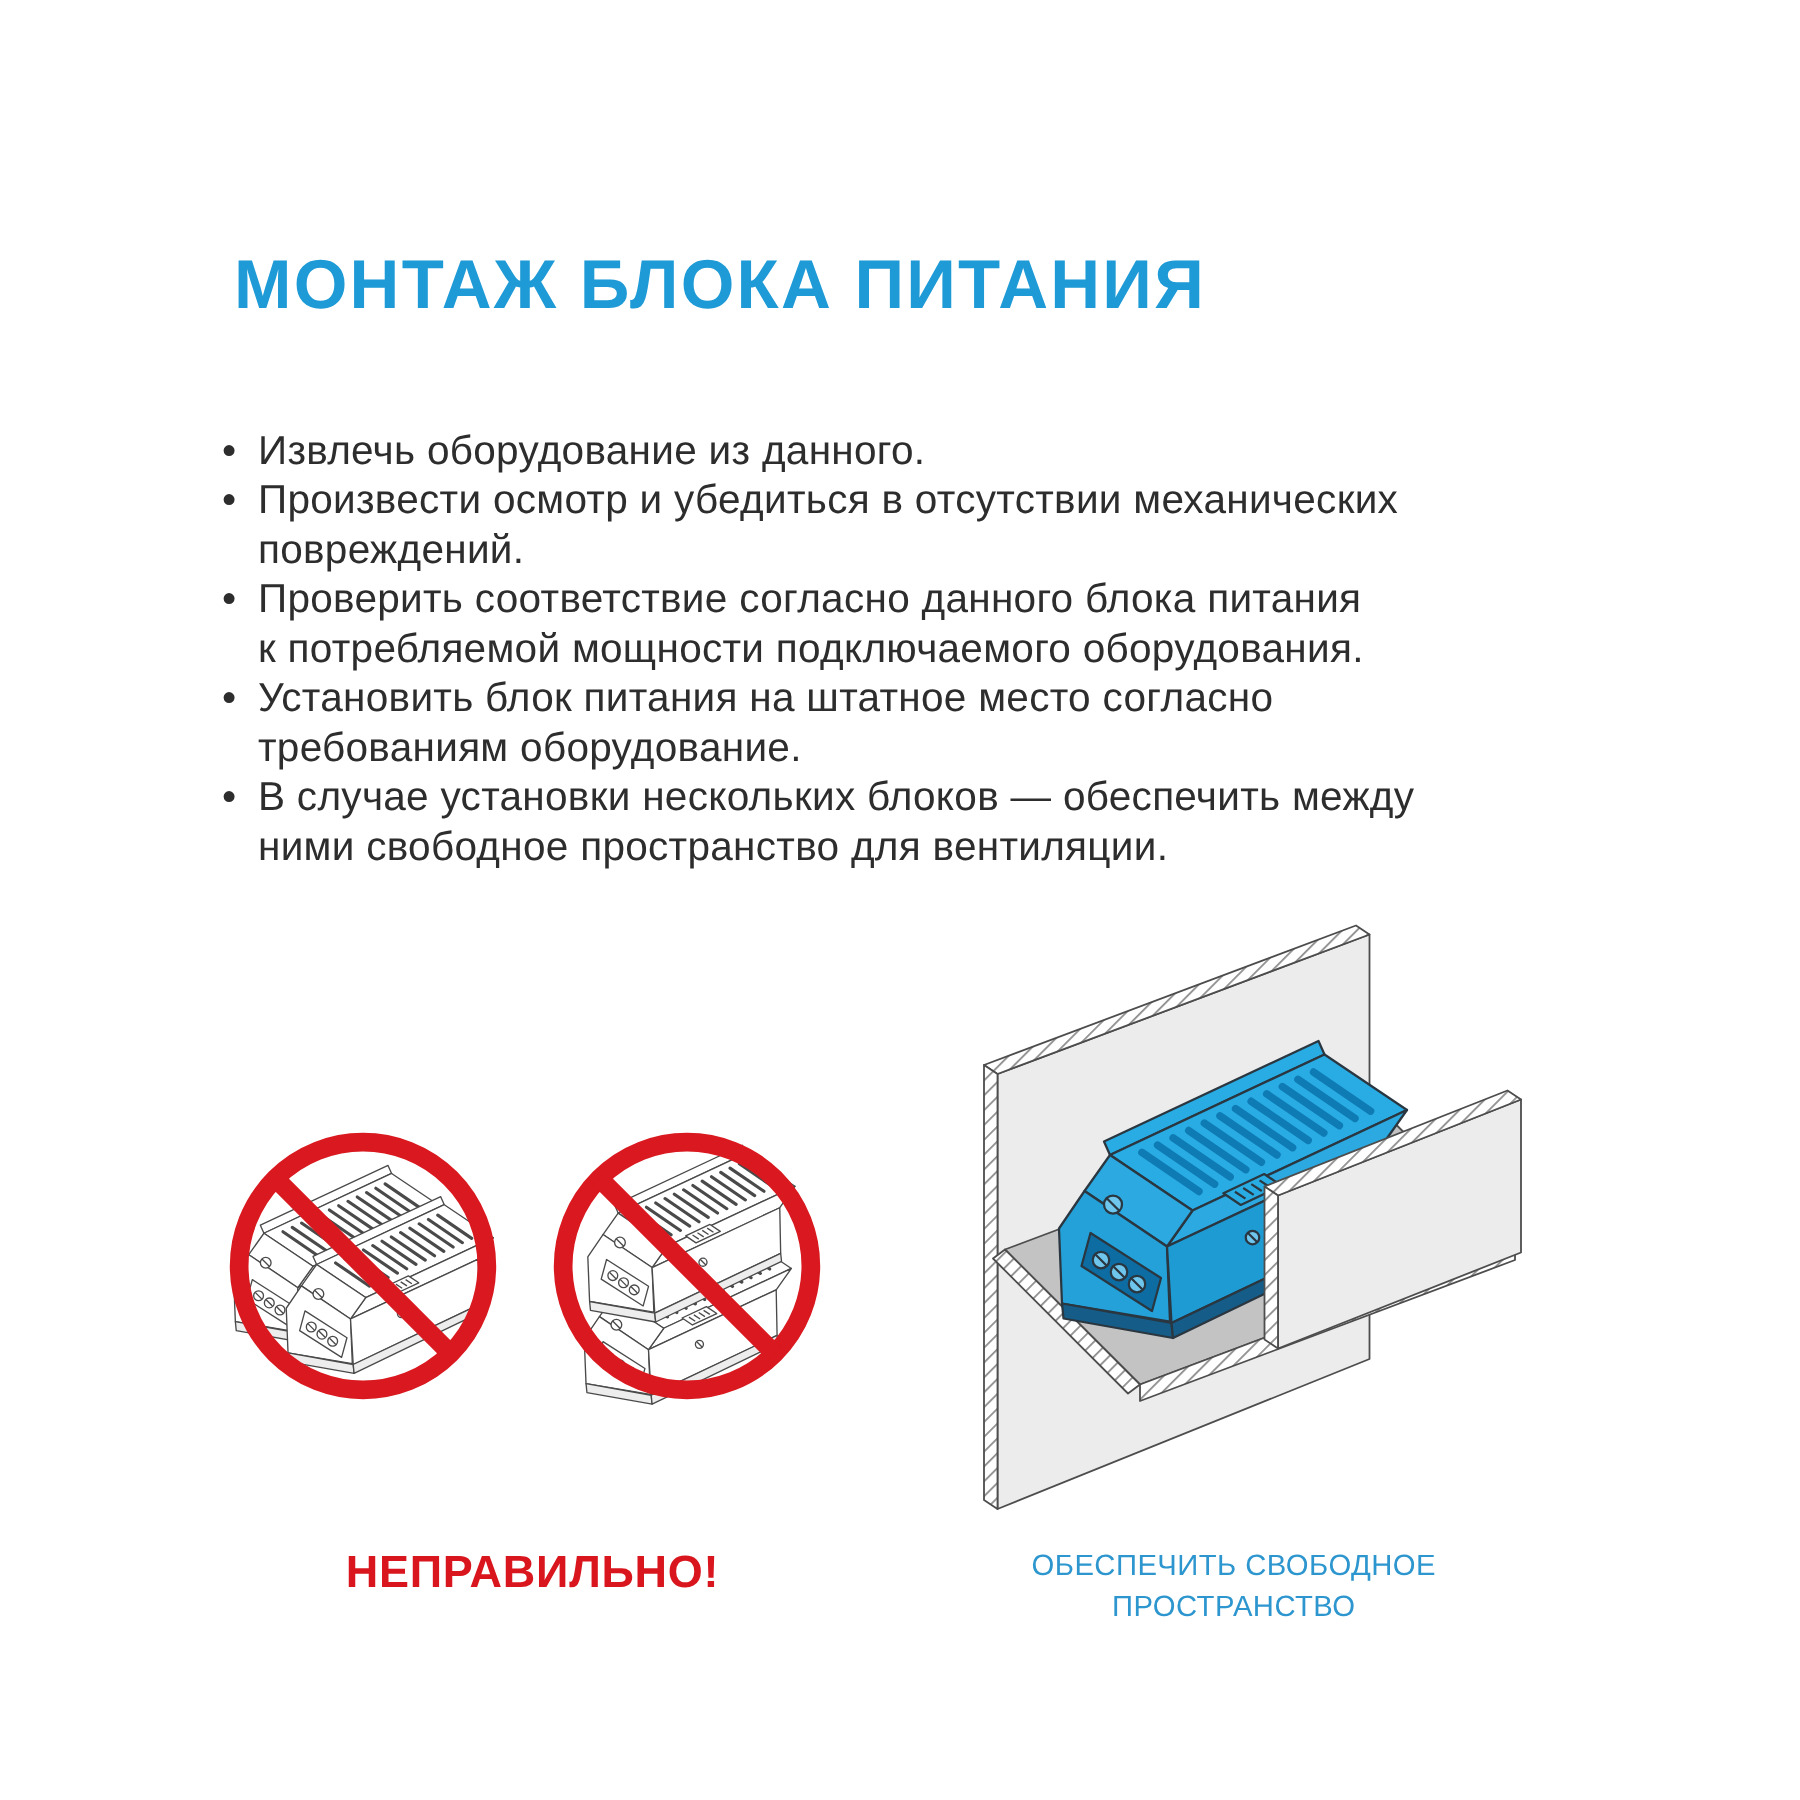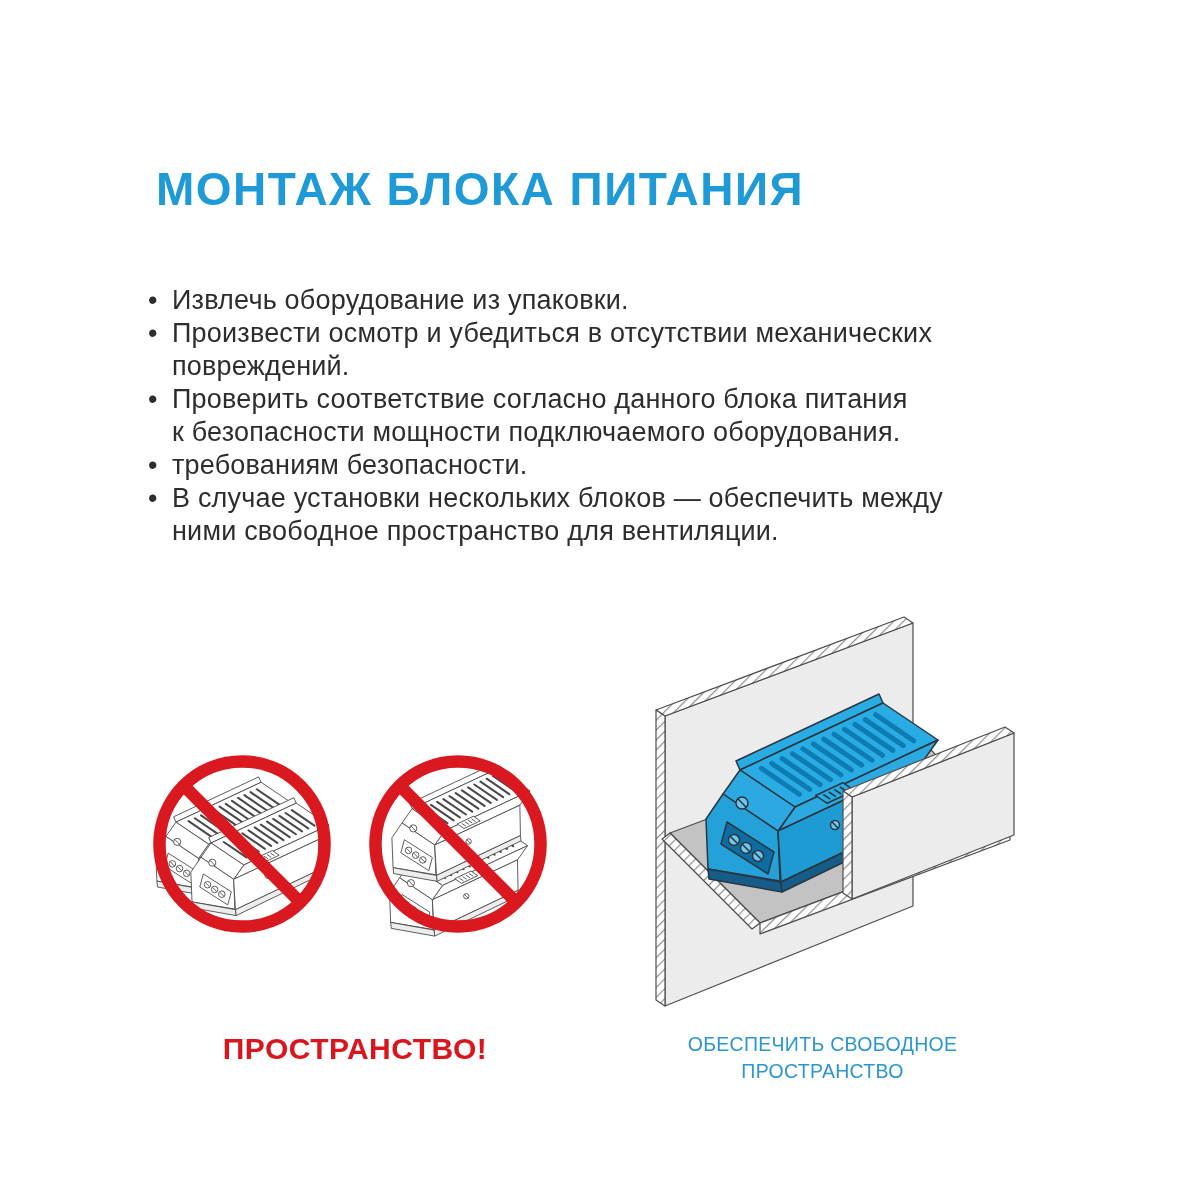--- a/index.html
+++ b/index.html
@@ -74,35 +74,36 @@
         <path d="M201.8 224.8 l6.4 6.4" fill="none"></path>
       </g>
     </defs>
   </svg>
 
   <div class="page-title">МОНТАЖ БЛОКА ПИТАНИЯ</div>
 
   <div class="list">
     <div class="item">
       <span class="dot">•</span>
-      <div class="line">Извлечь оборудование из упаковки.</div>
+      <div class="line">Извлечь оборудование из данного.</div>
     </div>
     <div class="item">
       <span class="dot">•</span>
       <div class="line">Произвести осмотр и убедиться в отсутствии механических</div>
       <div class="line">повреждений.</div>
     </div>
     <div class="item">
       <span class="dot">•</span>
       <div class="line">Проверить соответствие согласно данного блока питания</div>
-      <div class="line">к безопасности мощности подключаемого оборудования.</div>
+      <div class="line">к потребляемой мощности подключаемого оборудования.</div>
     </div>
     <div class="item">
       <span class="dot">•</span>
-      <div class="line">требованиям безопасности.</div>
+      <div class="line">Установить блок питания на штатное место согласно</div>
+      <div class="line">требованиям оборудование.</div>
     </div>
     <div class="item">
       <span class="dot">•</span>
       <div class="line">В случае установки нескольких блоков — обеспечить между</div>
       <div class="line">ними свободное пространство для вентиляции.</div>
     </div>
   </div>
 
   <div class="icon-box" id="icon-side">
     <svg viewBox="0 0 200 200" width="192" height="192">
@@ -150,18 +151,18 @@
 
         <g>
           <polygon points="222,200 384,136 384,238 222,302" fill="#ECECEC"></polygon>
           <polygon points="213,194 375,130 384,136 222,200" fill="url(#hatch)"></polygon>
           <polygon points="213,194 222,200 222,302 213,296" fill="url(#hatch)"></polygon>
         </g>
       </g>
     </svg>
   </div>
 
-  <div class="wrong-label">ПРОСТРАНСТВО!</div>
+  <div class="wrong-label">НЕПРАВИЛЬНО!</div>
   <div class="correct-caption">
     <div>ОБЕСПЕЧИТЬ СВОБОДНОЕ ПРОСТРАНСТВО</div>
   </div>
 
 </div>
 
 </body></html>

